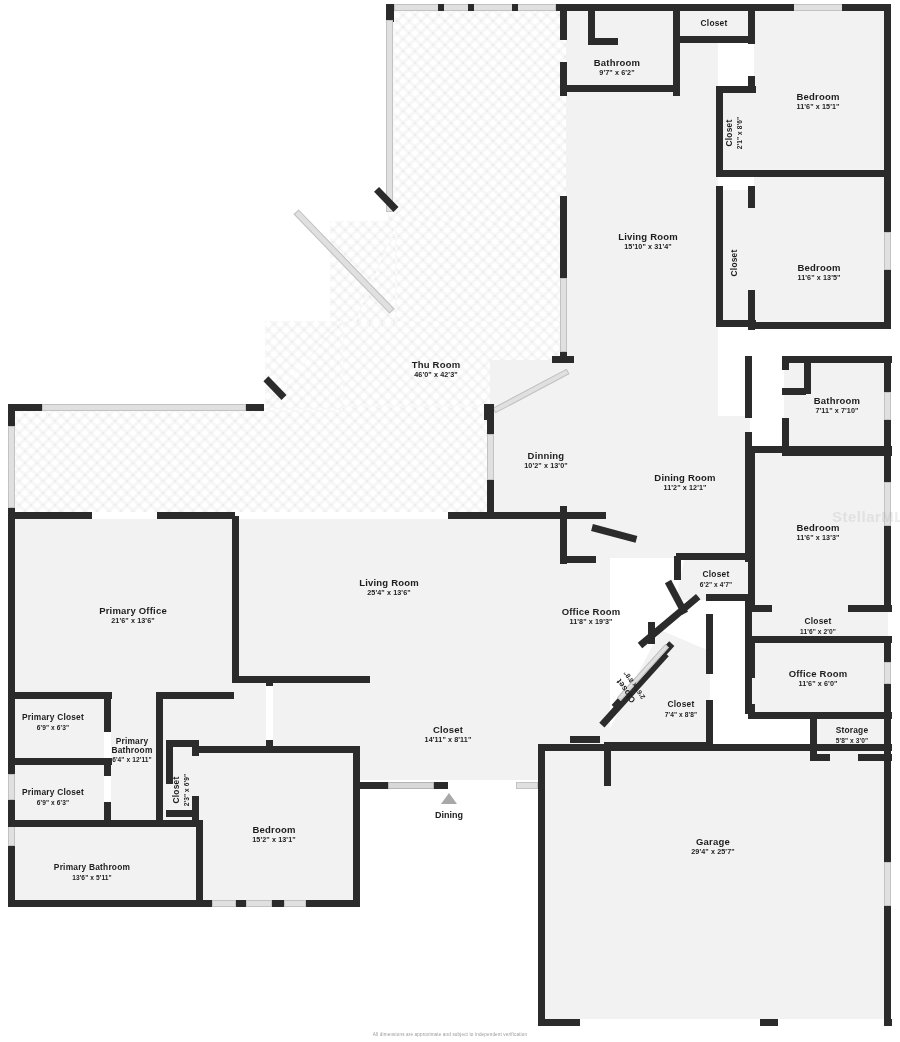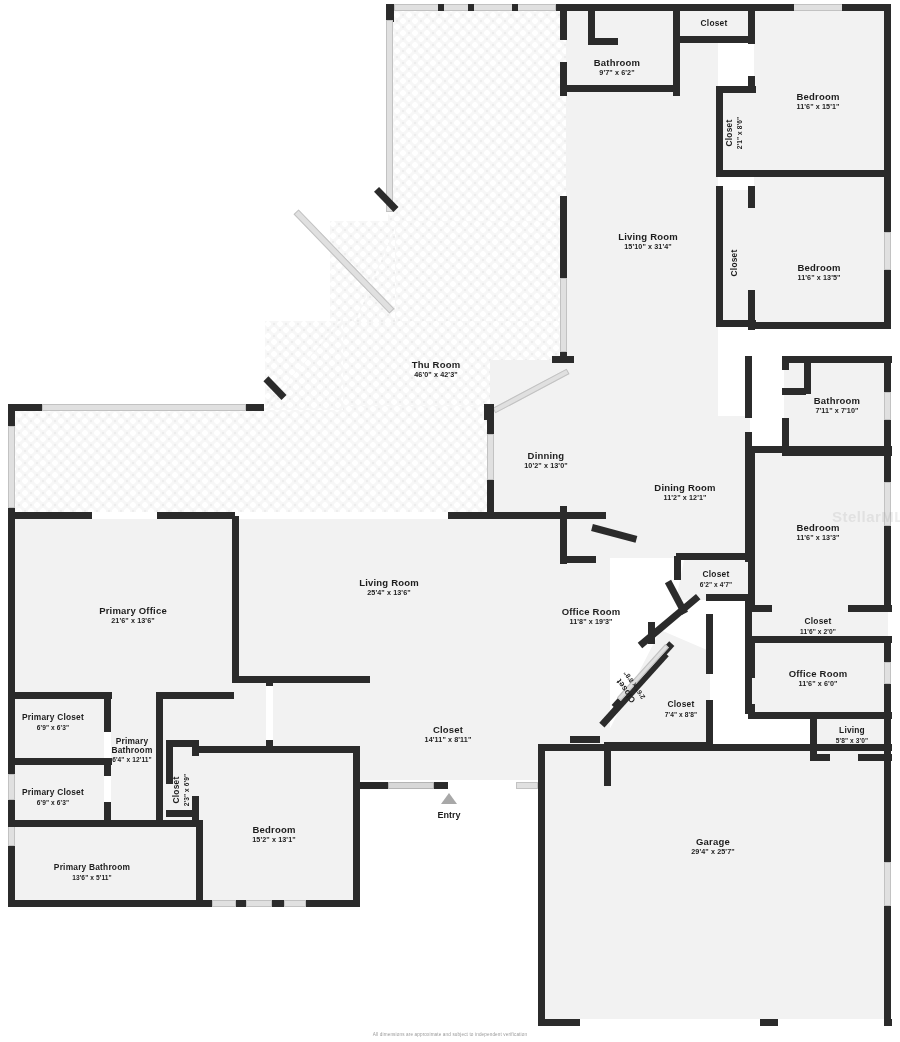--- a/index.html
+++ b/index.html
@@ -371,21 +371,21 @@
   <div class="label" style="left:389px; top:587px;">
     <span class="nm">Living Room</span>
     <span class="dm">25'4" x 13'6"</span>
   </div>
 
   <div class="label" style="left:546px; top:460px;">
     <span class="nm">Dinning</span>
     <span class="dm">10'2" x 13'0"</span>
   </div>
 
-  <div class="label" style="left:685px; top:492px;">
+  <div class="label" style="left:685px; top:482px;">
     <span class="nm">Dining Room</span>
     <span class="dm">11'2" x 12'1"</span>
   </div>
 
   <div class="label" style="left:591px; top:616px;">
     <span class="nm">Office Room</span>
     <span class="dm">11'8" x 19'3"</span>
   </div>
 
   <div class="label" style="left:448px; top:734px;">
@@ -427,21 +427,21 @@
     <span class="nm">Bedroom</span>
     <span class="dm">11'6" x 13'3"</span>
   </div>
 
   <div class="label" style="left:818px; top:678px;">
     <span class="nm">Office Room</span>
     <span class="dm">11'6" x 6'0"</span>
   </div>
 
   <div class="label small" style="left:852px; top:735px;">
-    <span class="nm">Living</span>
+    <span class="nm">Storage</span>
     <span class="dm">5'8" x 3'0"</span>
   </div>
 
   <div class="label" style="left:133px; top:615px;">
     <span class="nm">Primary Office</span>
     <span class="dm">21'6" x 13'6"</span>
   </div>
 
   <div class="label small" style="left:53px; top:722px;">
     <span class="nm">Primary Closet</span>
@@ -497,19 +497,19 @@
     <span class="nm">Closet</span>
     <span class="dm">2'6" x 8'8"</span>
   </div>
 
   <div class="label small rot90" style="left:181px; top:790px;">
     <span class="nm">Closet</span>
     <span class="dm">2'3" x 6'9"</span>
   </div>
 
   <div class="entry-arrow" style="left:441px; top:793px;"></div>
-  <div class="entry-text" style="left:449px; top:810px;">Entry</div>
+  <div class="entry-text" style="left:449px; top:810px;">Dining</div>
 
   <div class="watermark" style="left:832px; top:508px;">StellarMLS</div>
 
   <div class="footer" style="top:1032px;">All dimensions are approximate and subject to independent verification</div>
 
 </div>
 
 </body></html>

